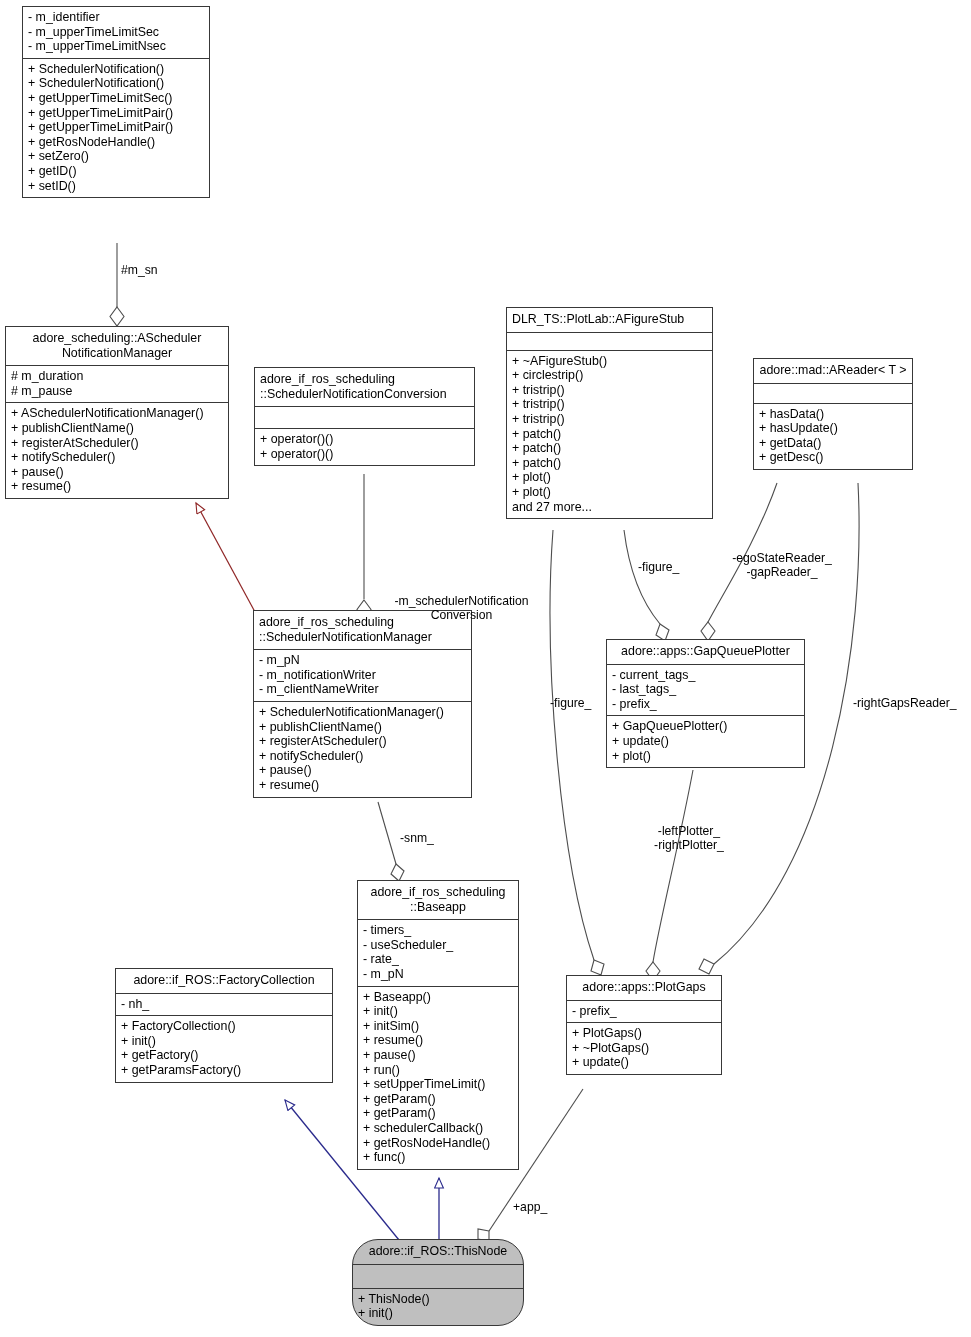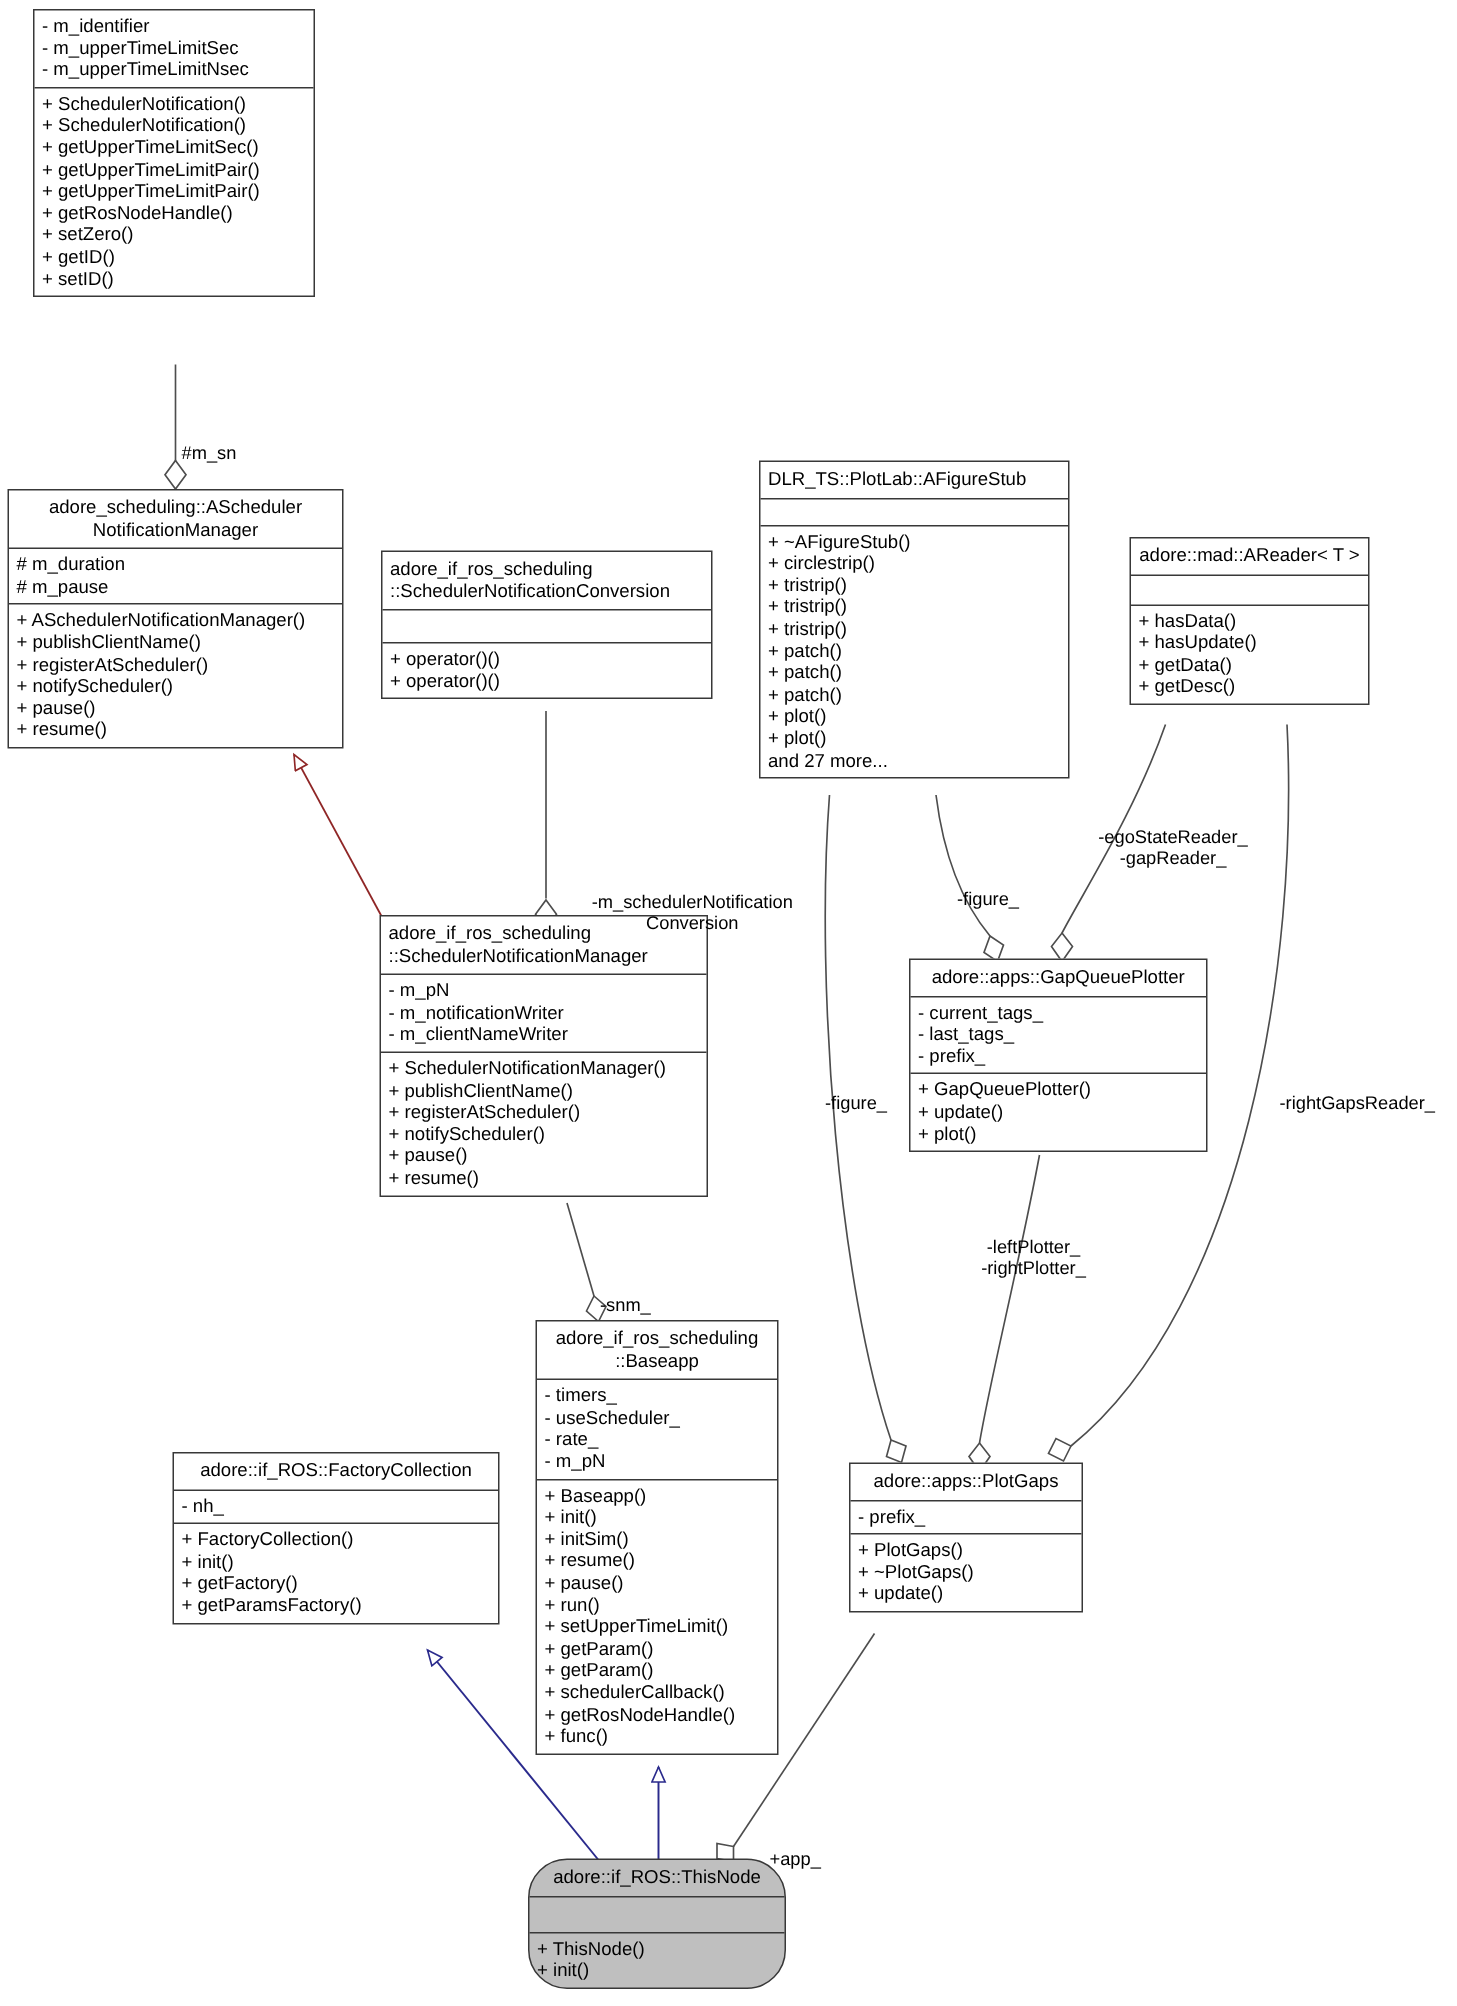--- a/index.html
+++ b/index.html
@@ -58,21 +58,21 @@
   }
   .edgelabel {
     position: absolute;
     font-family: "Liberation Sans", sans-serif;
     font-size: 12.2px;
     line-height: 14.4px;
     color: #000000;
     white-space: pre-line;
     text-align: center;
   }
-  .edgelabel.left { text-align: left; margin-top: 32px; }
+  .edgelabel.left { text-align: left; }
 </style>
 </head>
 <body>
 
 <div id="canvas">
 
   <svg class="edges" viewBox="0 0 971 1337">
     <defs>
       <marker id="hollowTriRed" markerWidth="14" markerHeight="14" refX="11" refY="5" orient="auto" markerUnits="userSpaceOnUse">
         <path d="M 11,5 L 1,0.6 L 1,9.4 Z" fill="#ffffff" stroke="#8f2626" stroke-width="1.1"></path>

